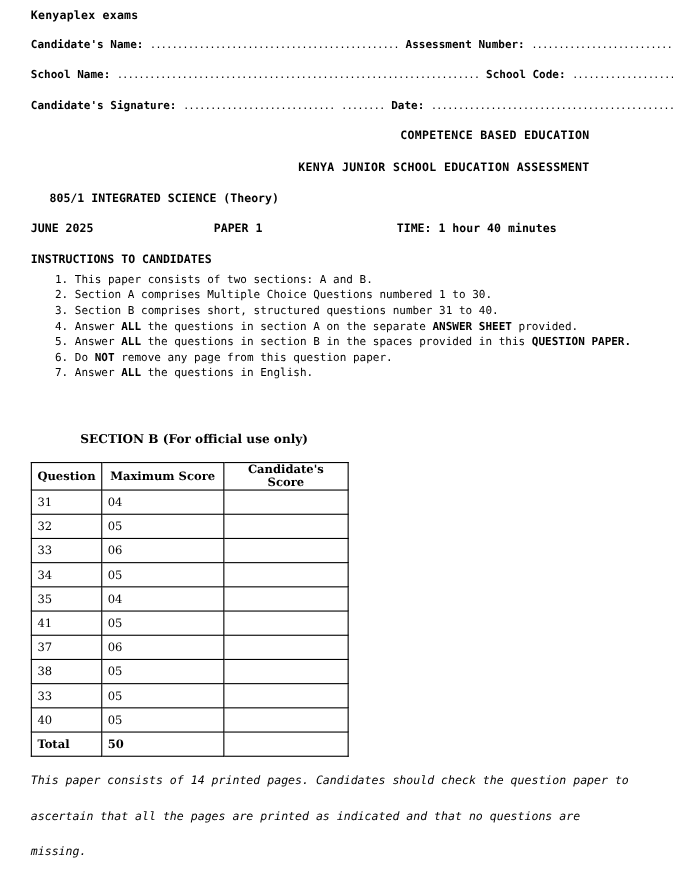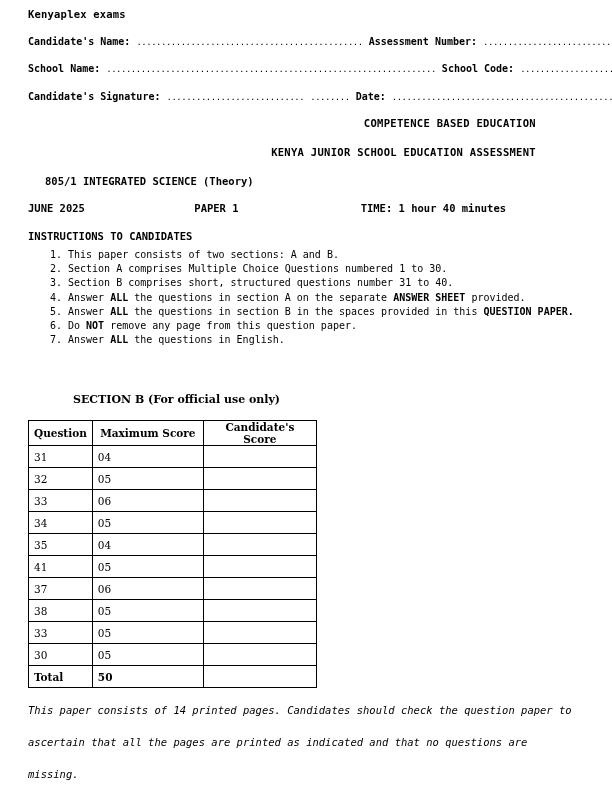--- a/index.html
+++ b/index.html
@@ -257,21 +257,21 @@
         <td class="c1">38</td>
         <td class="c2">05</td>
         <td class="c3"></td>
       </tr>
       <tr>
         <td class="c1">33</td>
         <td class="c2">05</td>
         <td class="c3"></td>
       </tr>
       <tr>
-        <td class="c1">30</td>
+        <td class="c1">40</td>
         <td class="c2">05</td>
         <td class="c3"></td>
       </tr>
       <tr class="total">
         <td class="c1">Total</td>
         <td class="c2">50</td>
         <td class="c3"></td>
       </tr>
     </tbody>
   </table>

